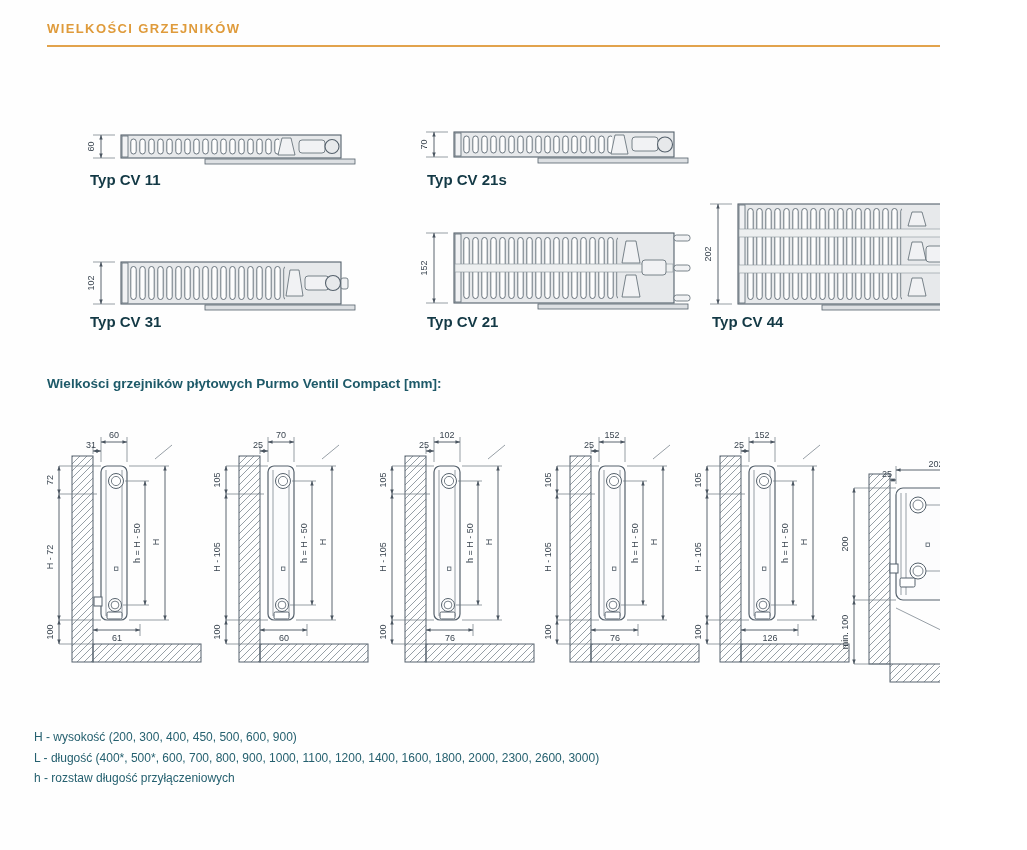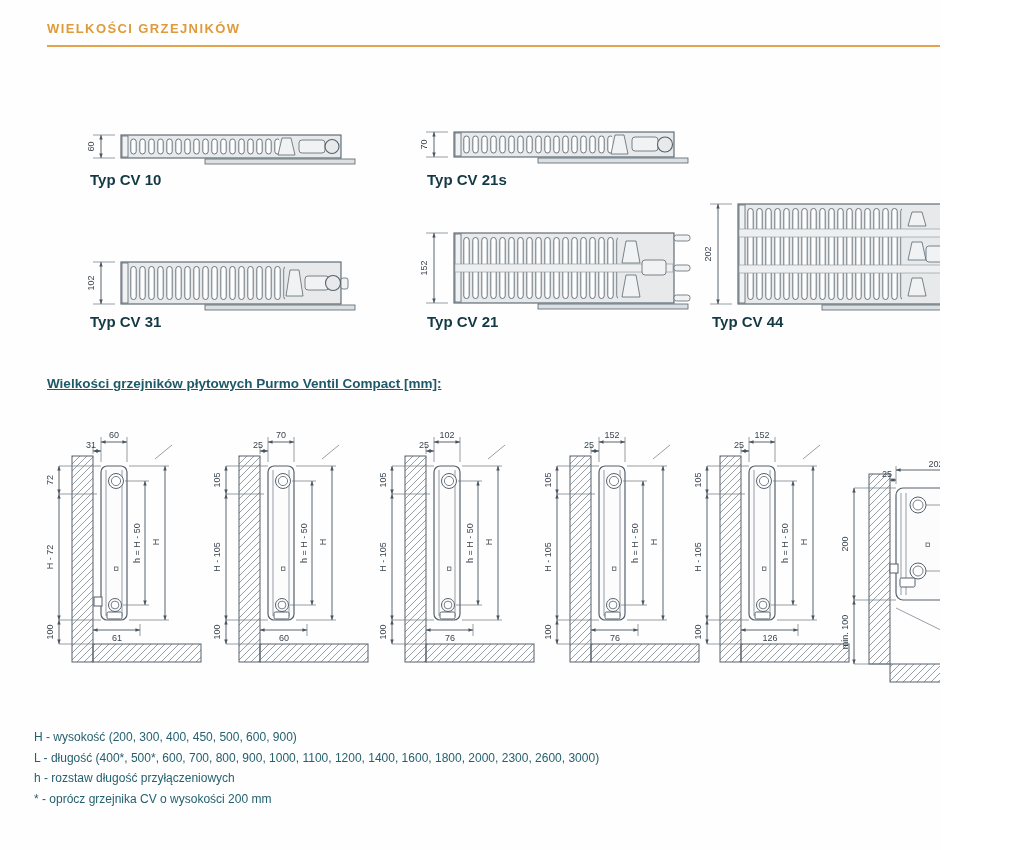--- a/index.html
+++ b/index.html
@@ -4,21 +4,21 @@
 <style>
   html,body{margin:0;padding:0;background:#ffffff;}
   .page{position:relative;width:940px;height:850px;background:#fefefe;
         font-family:"Liberation Sans",sans-serif;overflow:hidden;}
   .title{position:absolute;left:47px;top:21px;color:#df9b3b;font-size:13px;
          font-weight:bold;letter-spacing:1.4px;}
   .rule{position:absolute;left:47px;top:45px;width:979px;height:2px;background:#e2a34c;}
   .accent-bar{position:absolute;left:1021px;top:112px;width:4px;height:738px;background:#ecae52;}
   .typ-label{position:absolute;font-size:15px;font-weight:bold;color:#133945;}
   .section-heading{position:absolute;left:47px;top:376px;font-size:13.5px;
-                   font-weight:bold;color:#1d5968;text-decoration:underline;}
+                   font-weight:bold;color:#1d5968;}
   .footnotes{position:absolute;left:34px;top:730px;font-size:12px;color:#25606f;}
   .footnotes div{margin-bottom:6.5px;}
   svg.drawing{position:absolute;overflow:visible;}
   .thin{stroke:#6a7680;stroke-width:0.7;fill:none;}
   .dim{stroke:#4a5560;stroke-width:0.9;fill:none;}
   .dtxt{font-size:9px;fill:#3a4550;font-family:"Liberation Sans",sans-serif;}
   .body-fill{fill:#e7e9eb;stroke:#55616c;stroke-width:1.1;}
   .part{fill:#f1f2f4;stroke:#5a6770;stroke-width:0.8;}
   .band{fill:#edeff0;stroke:#8a949c;stroke-width:0.6;}
   .slab{fill:#fcfcfd;stroke:#55616c;stroke-width:1.2;}
@@ -66,21 +66,21 @@
     <line x1="16" y1="4" x2="16" y2="27" class="dim" marker-start="url(#arr)" marker-end="url(#arr)"></line>
     <text x="9" y="15.5" transform="rotate(-90 9 15.5)" text-anchor="middle" class="dtxt">60</text>
     <rect x="120" y="28" width="150" height="5" fill="#dde0e3" stroke="#55616c" stroke-width="0.8"></rect>
     <rect x="36" y="4" width="220" height="23" class="body-fill"></rect>
     <rect x="37" y="5" width="6" height="21" class="part"></rect>
     <rect x="44" y="6" width="150" height="19" fill="url(#ph19)"></rect>
     <path d="M197 7 L206 7 L210 24 L193 24 Z" class="part"></path>
     <rect x="214" y="9" width="26" height="13" rx="3" class="part"></rect>
     <circle cx="247" cy="15.5" r="7" class="body-fill"></circle>
   </svg>
-  <div class="typ-label" style="left:90px;top:171px">Typ CV 10</div>
+  <div class="typ-label" style="left:90px;top:171px">Typ CV 11</div>
 
   <svg class="drawing" style="left:418px;top:128px" width="270" height="50" viewBox="0 0 270 50">
     <line x1="8" y1="4" x2="30" y2="4" class="thin"></line>
     <line x1="8" y1="29" x2="30" y2="29" class="thin"></line>
     <line x1="16" y1="4" x2="16" y2="29" class="dim" marker-start="url(#arr)" marker-end="url(#arr)"></line>
     <text x="9" y="16.5" transform="rotate(-90 9 16.5)" text-anchor="middle" class="dtxt">70</text>
     <rect x="120" y="30" width="150" height="5" fill="#dde0e3" stroke="#55616c" stroke-width="0.8"></rect>
     <rect x="36" y="4" width="220" height="25" class="body-fill"></rect>
     <rect x="37" y="5" width="6" height="23" class="part"></rect>
     <rect x="44" y="6" width="150" height="21" fill="url(#ph21)"></rect>
@@ -406,16 +406,15 @@
     <line x1="136" y1="146" x2="136" y2="198" class="thin"></line>
     <line x1="105" y1="186" x2="105" y2="198" class="thin"></line>
     <line x1="105" y1="192" x2="136" y2="192" class="dim" marker-start="url(#arr)" marker-end="url(#arr)"></line>
     <text x="120" y="203" text-anchor="middle" class="dtxt">126</text>
   </svg>
 
   <div class="footnotes">
     <div>H - wysokość (200, 300, 400, 450, 500, 600, 900)</div>
     <div>L - długość (400*, 500*, 600, 700, 800, 900, 1000, 1100, 1200, 1400, 1600, 1800, 2000, 2300, 2600, 3000)</div>
     <div>h - rozstaw długość przyłączeniowych</div>
-    <div>* - oprócz grzejnika CV o wysokości 200 mm</div>
   </div>
 
 </div>
 
 </body></html>

